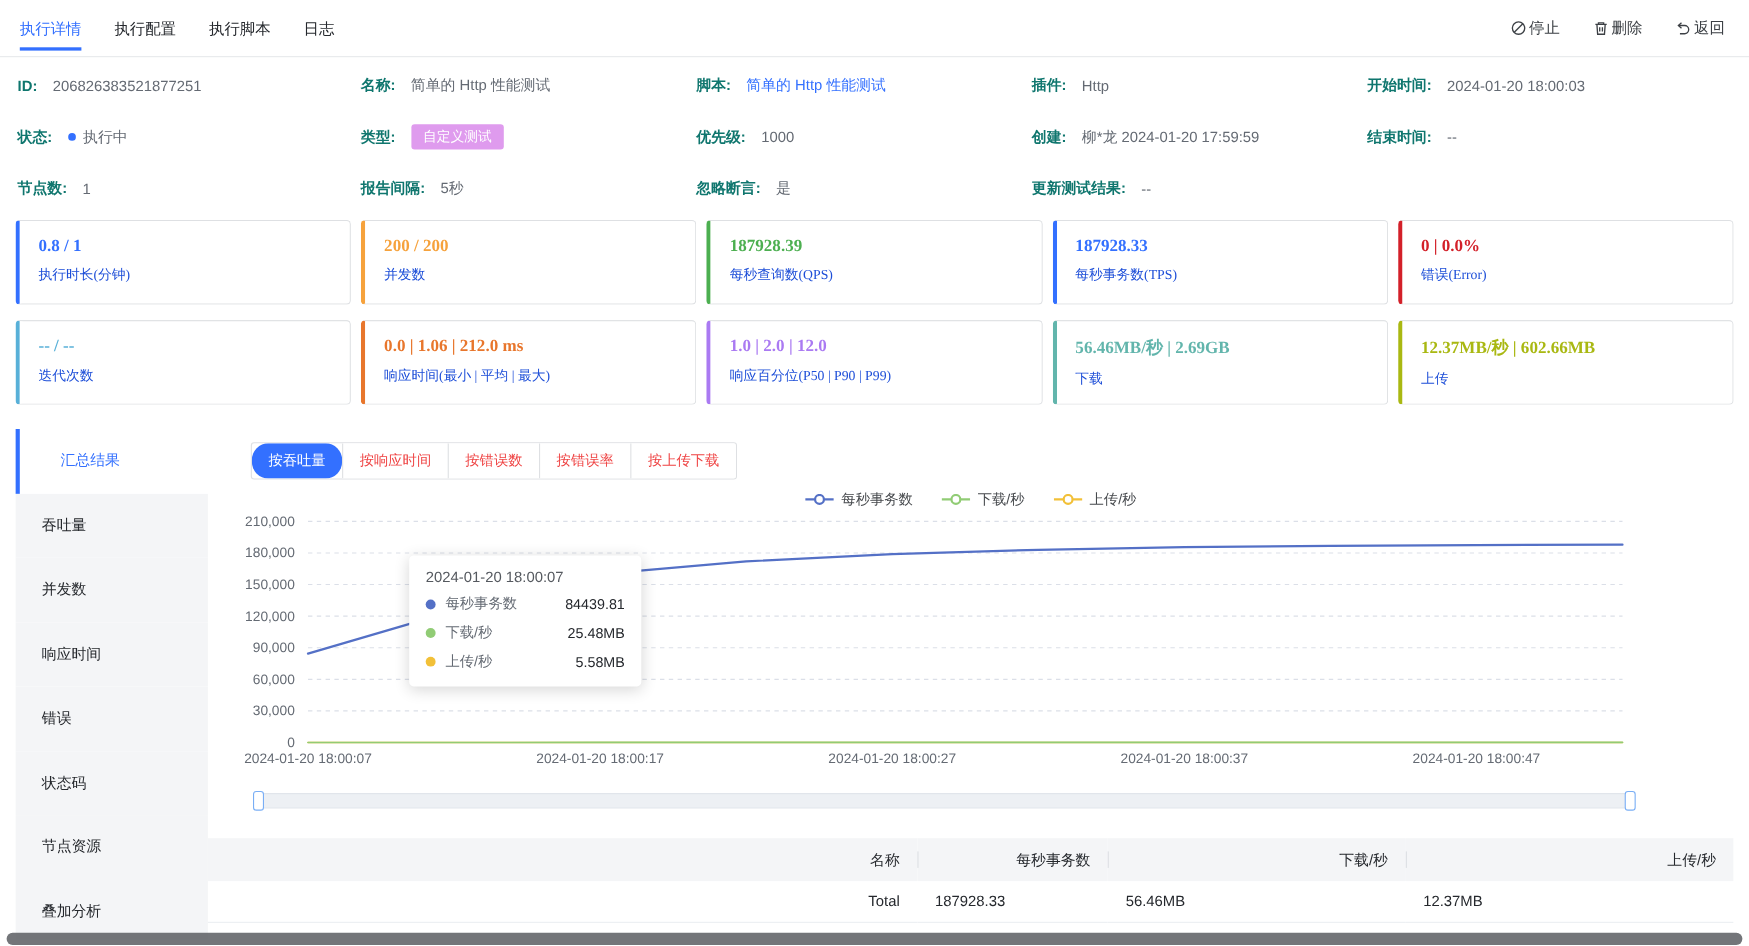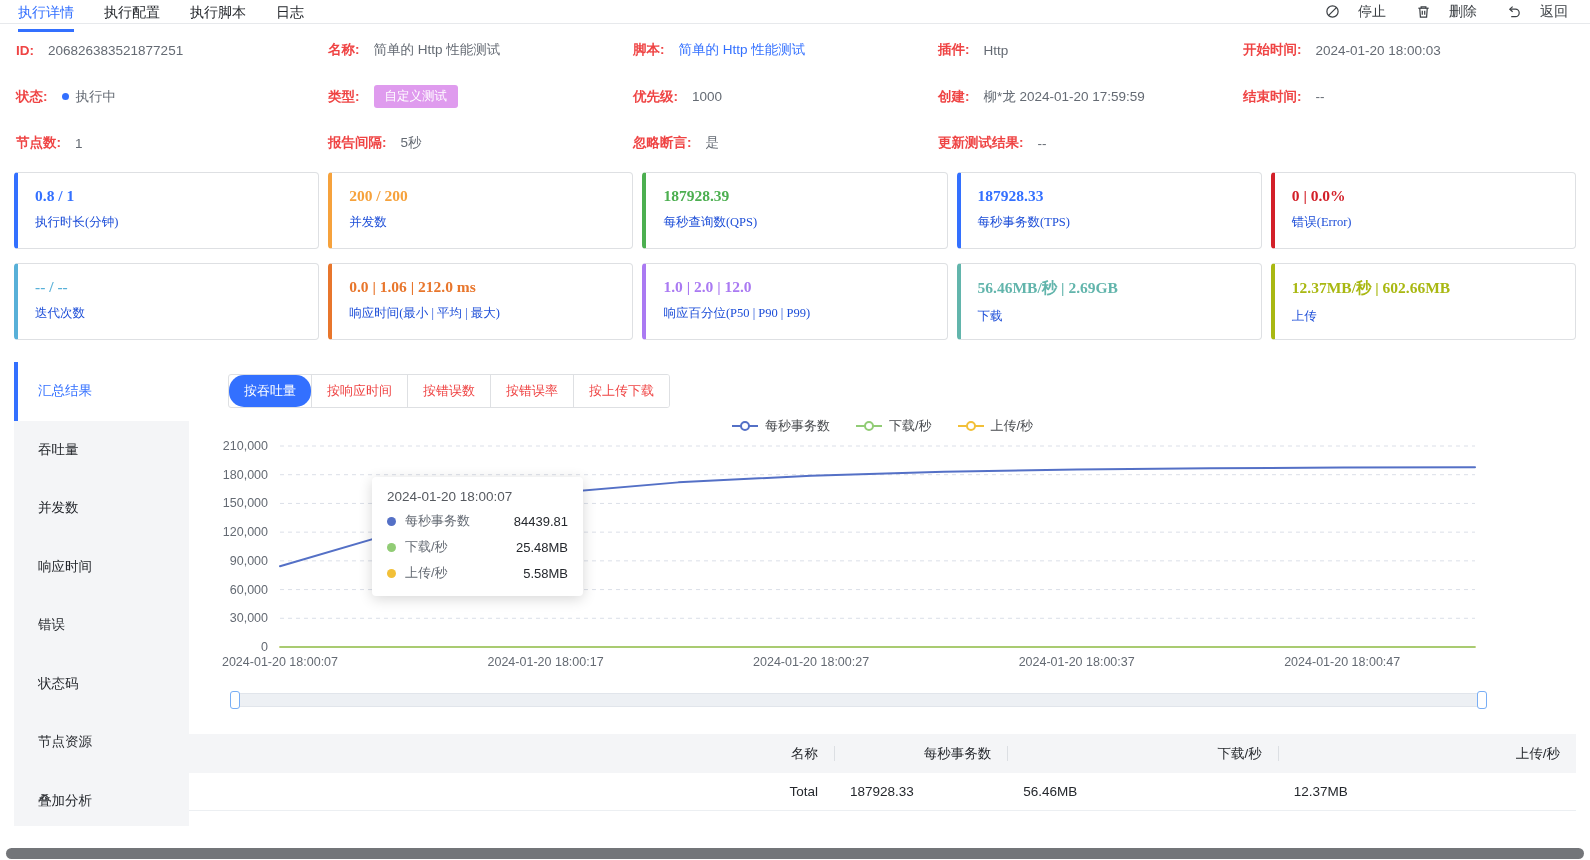--- a/index.html
+++ b/index.html
@@ -1,47 +1,47 @@
 <!DOCTYPE html>
 <html style="--accent: #3370ff; --badge: #df9bee;"><head>
 <meta charset="utf-8">
 <style>
   * { margin:0; padding:0; box-sizing:border-box; }
   body { font-family:"Liberation Sans","DejaVu Sans",sans-serif; background:#fff; }
   .page { position:relative; width:1590px; height:860px; background:#fff; overflow:hidden; color:#25282d; }
 
   
-  .topbar { height:24px; display:flex; align-items:center; padding:0 22px 0 18px; border-bottom:1px solid #e7e9ec; background:#fff; }
+  .topbar { height:52px; display:flex; align-items:center; padding:0 22px 0 18px; border-bottom:1px solid #e7e9ec; background:#fff; }
   .tab { margin-right:30px; font-size:14px; color:#25282d; cursor:pointer; height:40px; line-height:40px; position:relative; }
   .tab.active { color:var(--accent); }
   .tab.active::after { content:''; position:absolute; left:0; right:0; bottom:0; height:3px; background:var(--accent); }
   .actions { margin-left:auto; display:flex; gap:30px; }
-  .action { display:flex; align-items:center; gap:18px; font-size:14px; color:#3c4045; cursor:pointer; }
+  .action { display:flex; align-items:center; gap:2px; font-size:14px; color:#3c4045; cursor:pointer; }
   .action svg { display:block; }
 
   
   .info-grid { padding:17px 16px 6px; display:grid; grid-template-columns:312px 305px 305px 305px auto; row-gap:26px; }
   .field { display:flex; align-items:center; font-size:13.5px; white-space:nowrap; }
-  .flabel { color:#ef4444; font-weight:700; margin-right:14px; }
+  .flabel { color:#0f766e; font-weight:700; margin-right:14px; }
   .fval { color:#646a73; }
   .fval.link { color:var(--accent); cursor:pointer; }
   .dot { width:7px; height:7px; border-radius:50%; background:var(--accent); margin-right:7px; flex:none; }
   .badge { background:var(--badge); color:#fff; font-size:12.5px; padding:3px 11px; border-radius:3px; }
 
   
   .cards { display:grid; grid-template-columns:repeat(5,1fr); gap:9px; padding:0 14px; margin-top:14px;font-family:Liberation Serif, serif; }
   .card { border:1px solid #dee0e3; border-left:4px solid var(--c); border-radius:4px; background:#fff; height:77px; padding:14px 17px; }
   .card-value { color:var(--c); font-weight:700; font-size:15.5px; margin-bottom:9px; white-space:nowrap; }
   .card-label { color:#1d4ed8; font-size:12.5px; white-space:nowrap; }
 
   
   .main { margin:22px 14px 0; display:flex; height:464px; overflow:hidden; }
   .side { width:175px; flex:none; }
   .side-item { height:58.5px; display:flex; align-items:center; padding-left:24px; font-size:13.5px; color:#25282d; background:#f4f5f7; cursor:pointer; }
-  .side-item.active { background:#fff; color:var(--accent); border-left:4px solid var(--accent); padding-left:20px; }
+  .side-item.active { background:#fff; color:var(--accent); border-left:4px solid var(--accent); padding-left:37px; }
   .content { flex:1; min-width:0; position:relative; }
 
   .seg { display:inline-flex; margin:12px 0 0 39px; border:1px solid #dee0e3; border-radius:3px; overflow:hidden; }
   .seg-btn { padding:7px 15px; font-size:13px; background:#fff; color:#ef4444; border:0; border-left:1px solid #dee0e3; cursor:pointer; font-family:inherit; white-space:nowrap; }
   .seg-btn:first-child { border-left:0;border-radius:15px; }
   .seg-btn.active { background:var(--accent); color:#fff; }
 
   .legend { display:flex; justify-content:center; gap:26px; margin-top:9px; font-size:13px; color:#46494d; }
   .litem { display:flex; align-items:center; gap:7px; cursor:pointer; }
 

